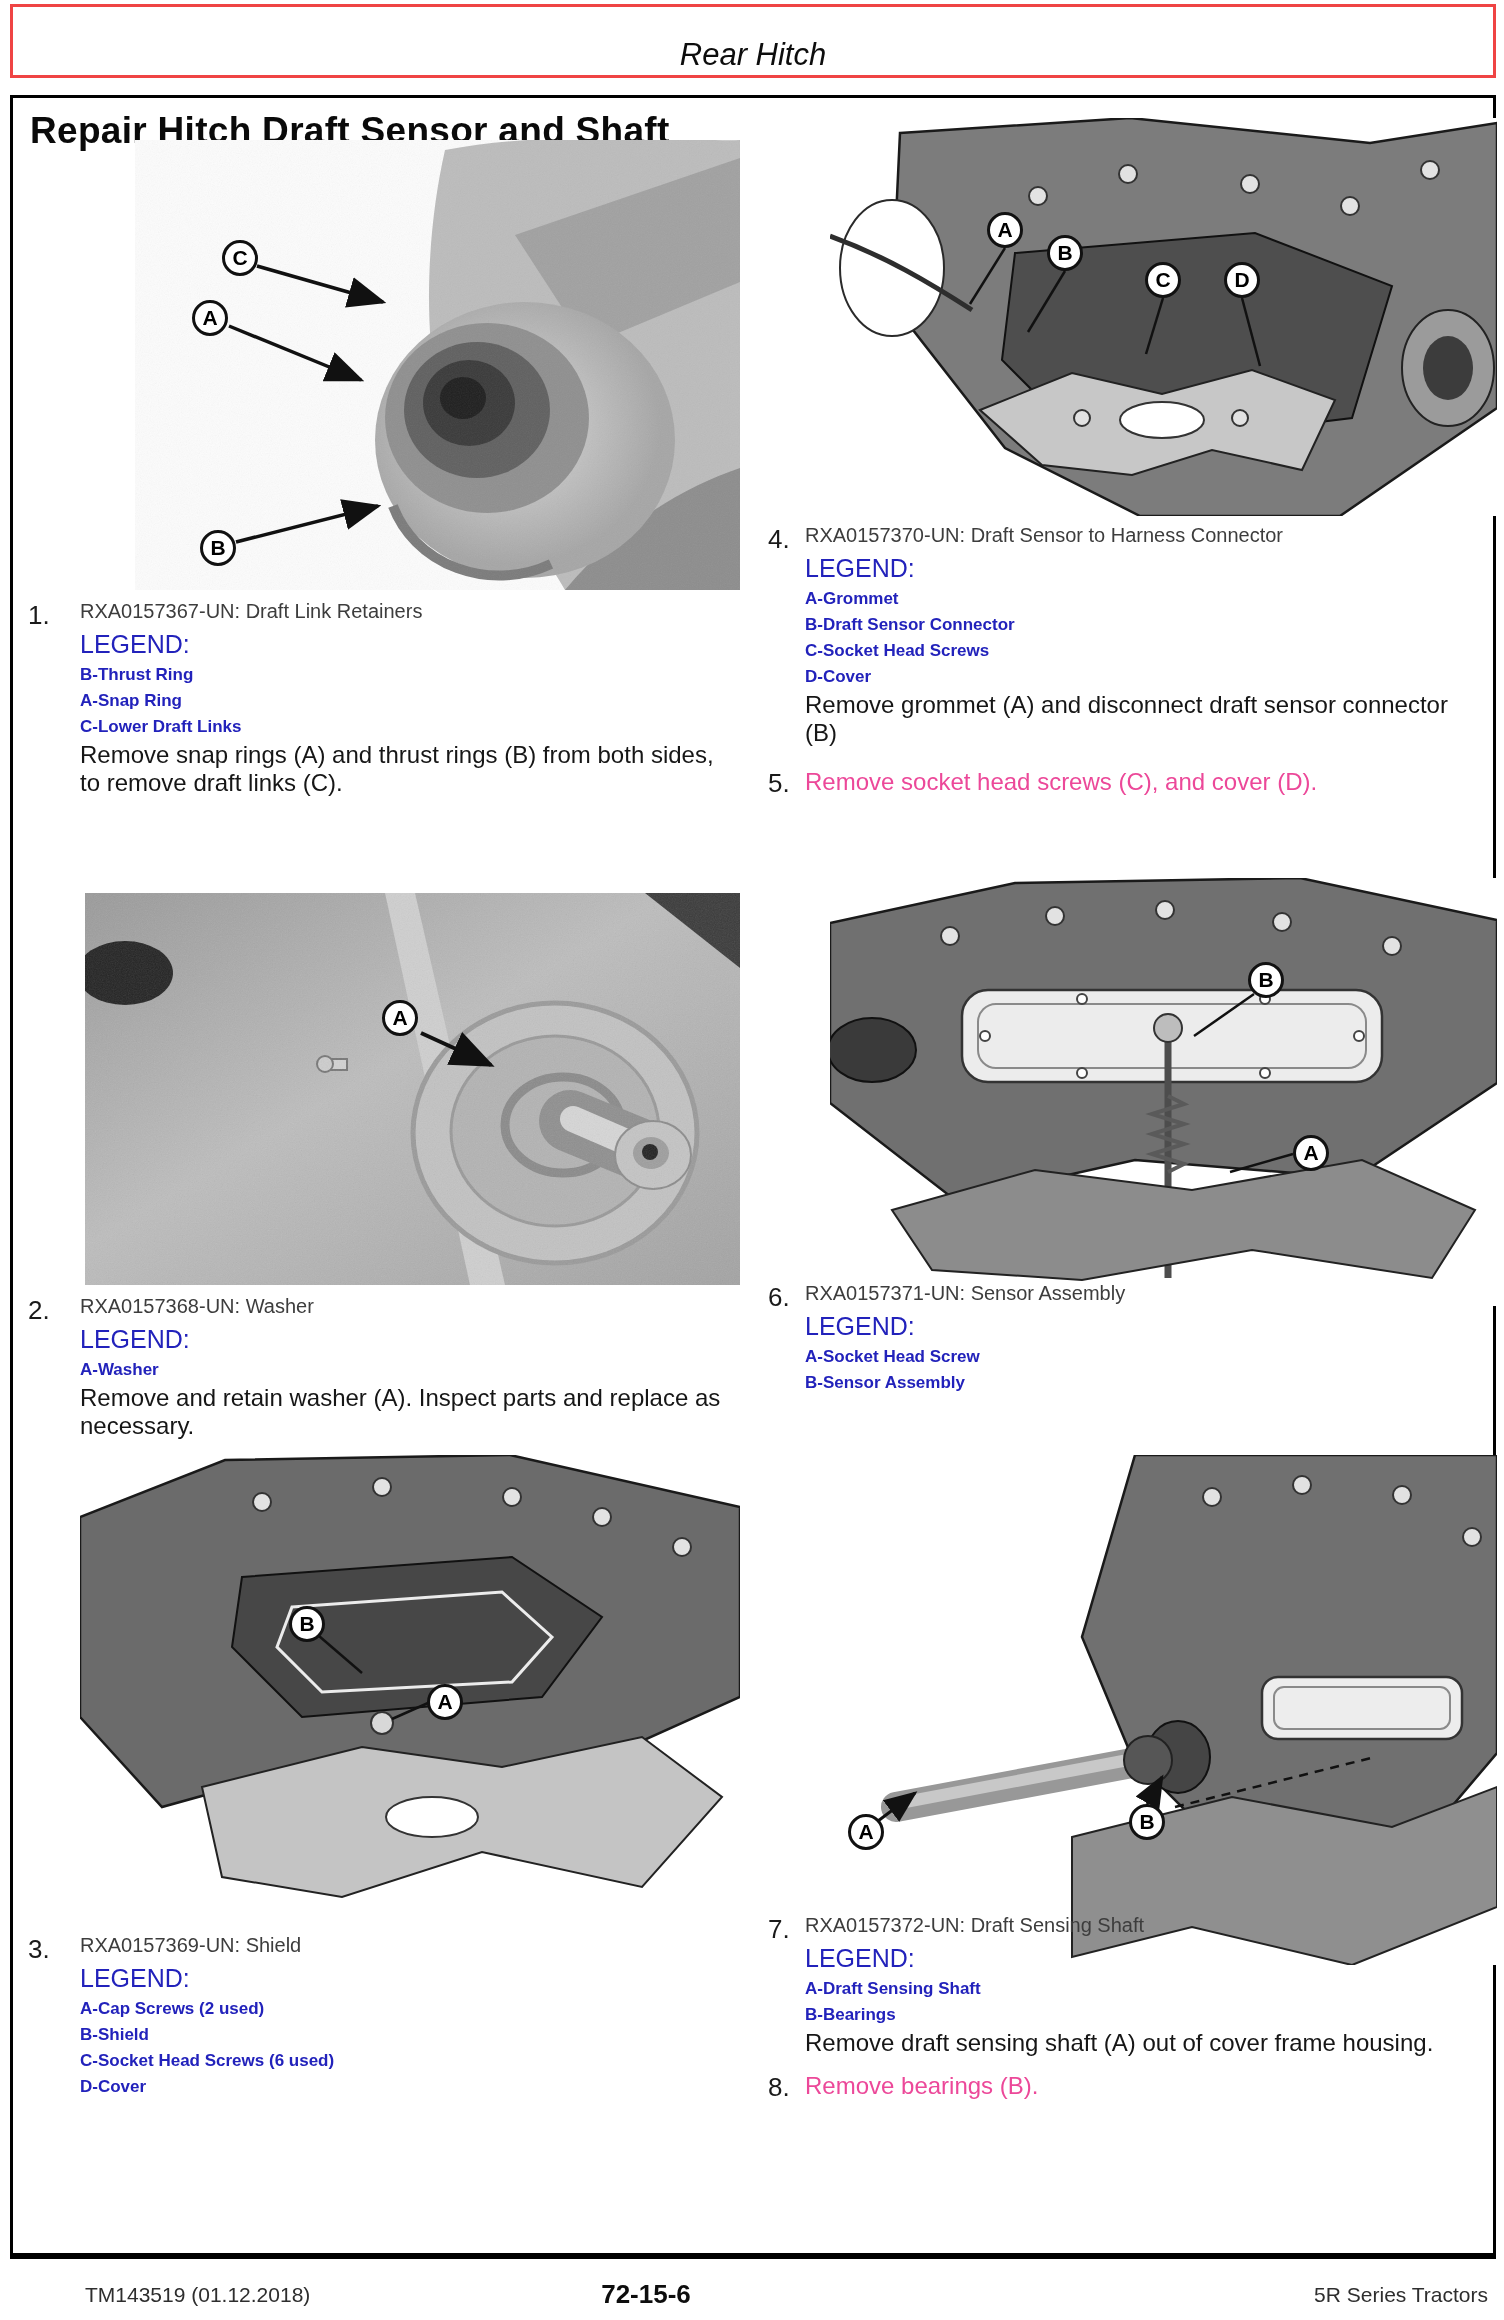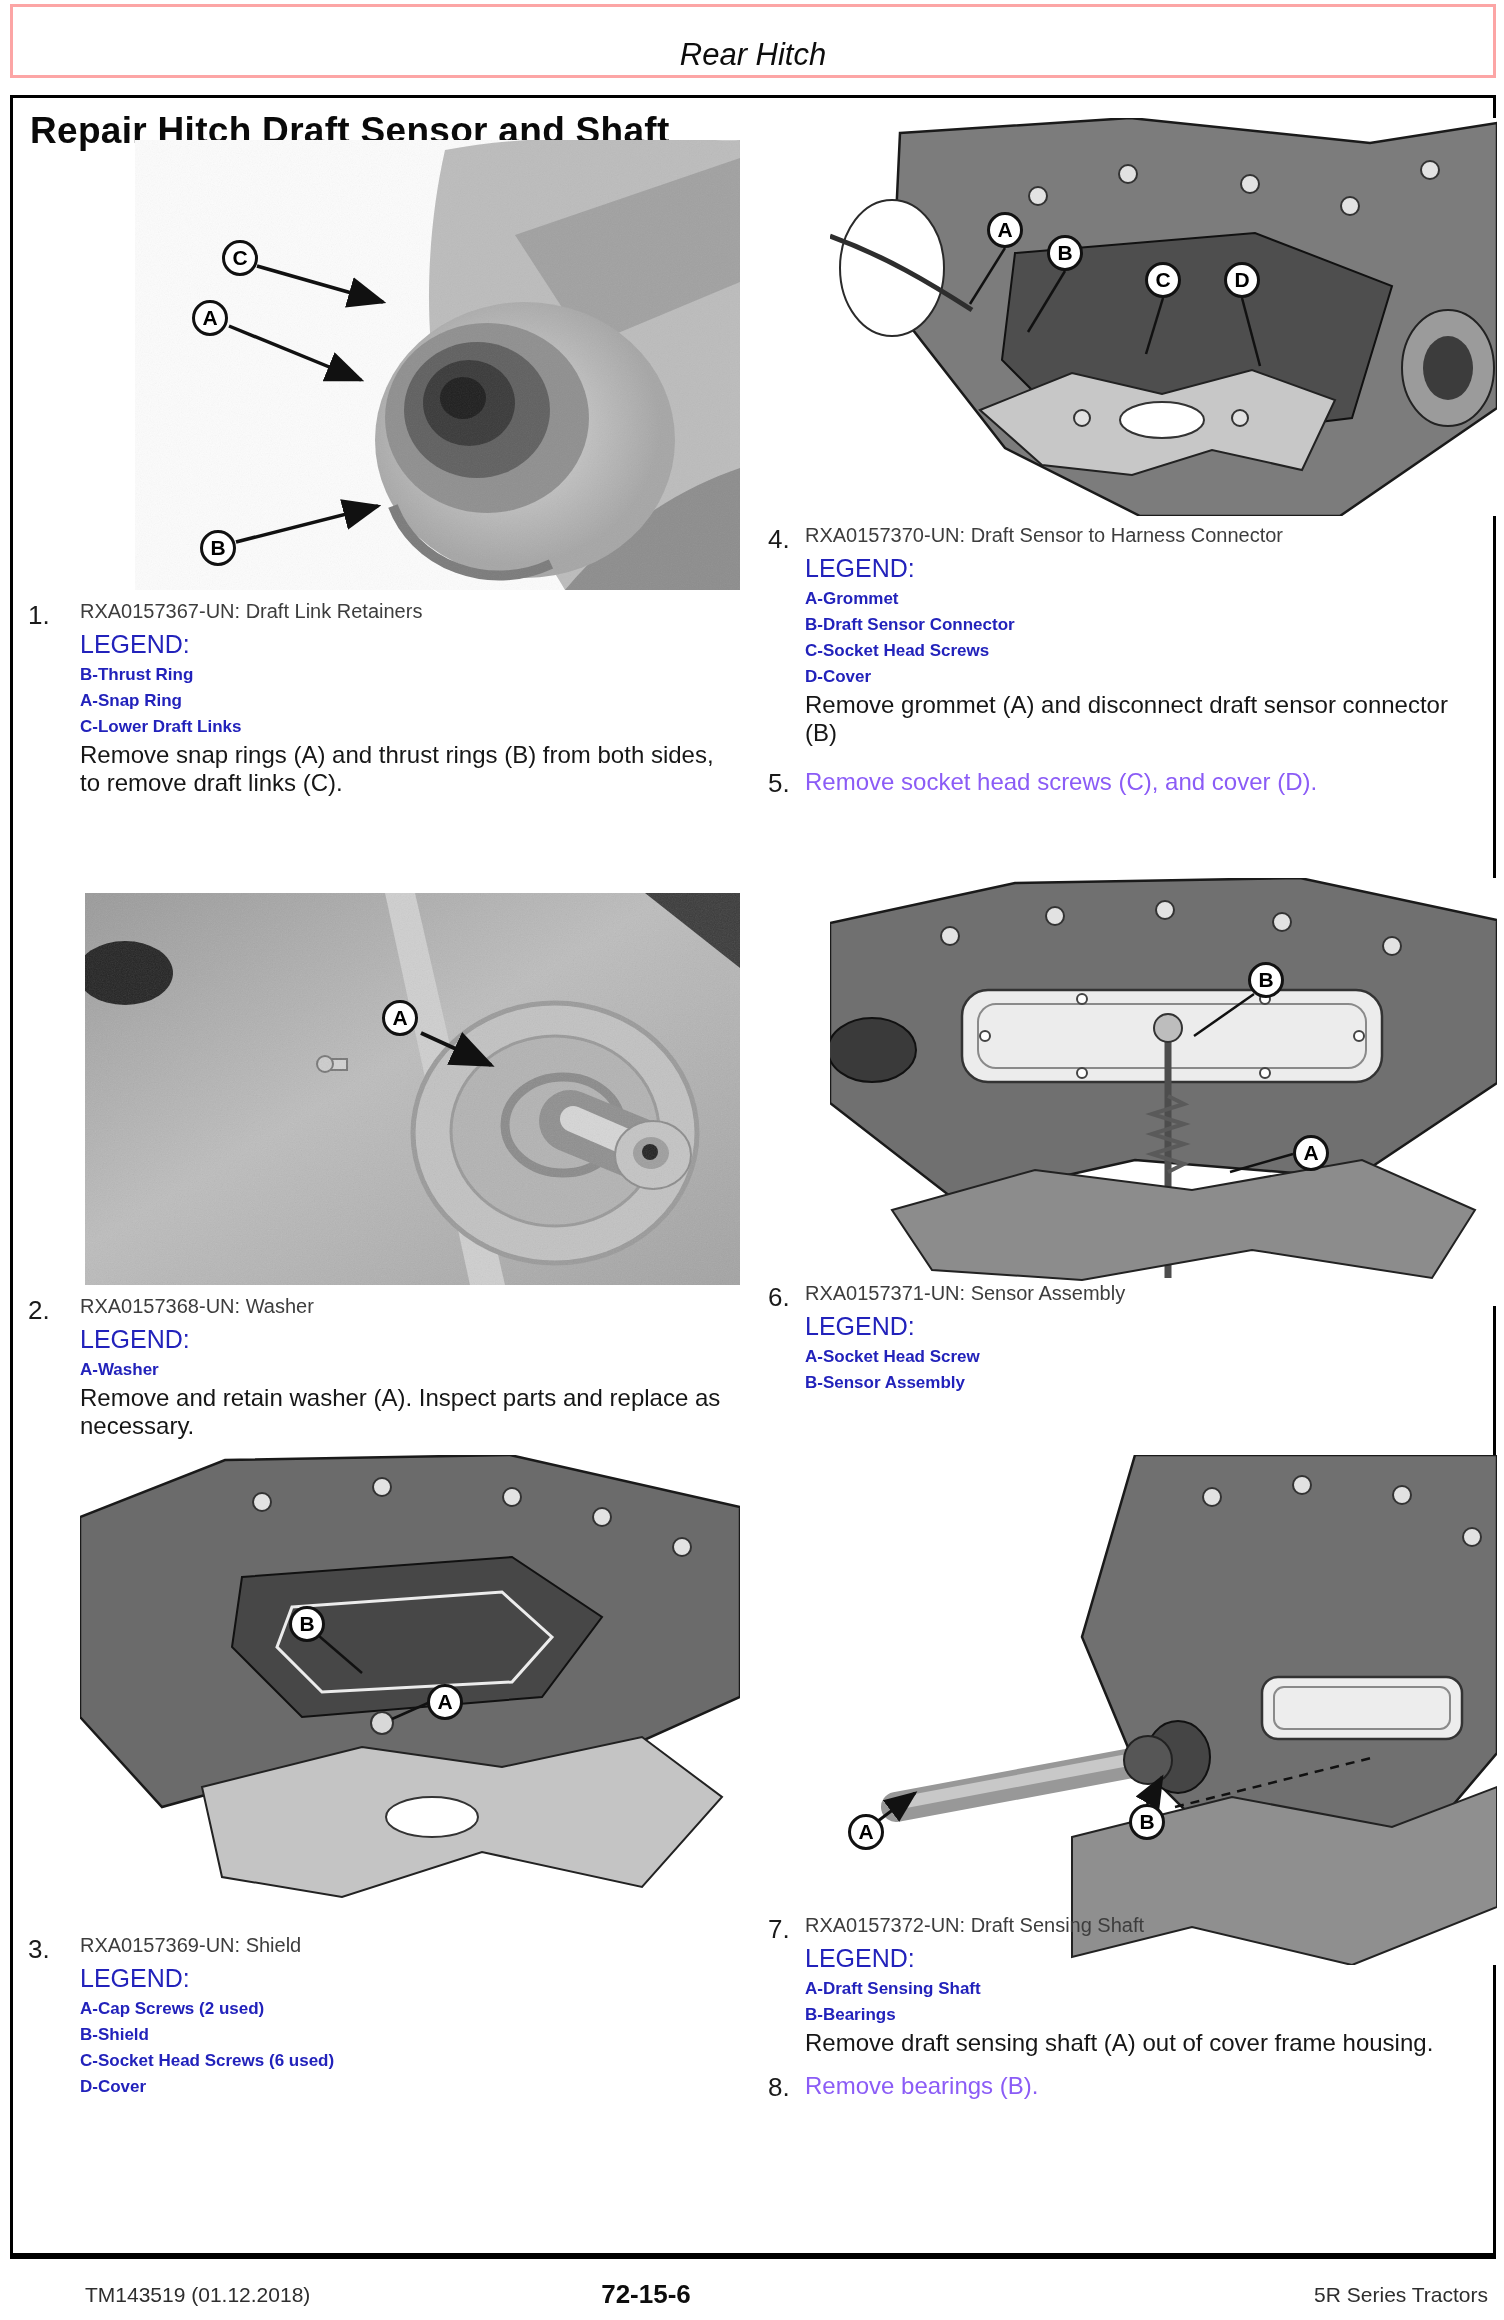--- a/index.html
+++ b/index.html
@@ -1,41 +1,41 @@
 <!DOCTYPE html>
 <html style="--legend-blue: #2222bb;"><head>
 <meta charset="utf-8">
 <style>
   * { margin:0; padding:0; box-sizing:border-box; }
   :root { --legend-blue:#2222bb; }
   body { background:#e9e9e9; font-family:"Liberation Sans", sans-serif; }
   .page { position:relative; width:1504px; height:2320px; background:#fff; margin:0 auto; overflow:hidden; color:#111; }
 
-  .header-box { position:absolute; left:10px; top:4px; width:1486px; height:74px; border:3px solid #fca5a5;
+  .header-box { position:absolute; left:10px; top:4px; width:1486px; height:74px; border:3px solid #ef4444;
                 display:flex; align-items:flex-end; justify-content:center; }
   .header-title { font-style:italic; font-size:31px; color:#0d0d0d; padding-bottom:2px; }
 
   .main-box { position:absolute; left:10px; top:95px; width:1486px; height:2164px; border:3px solid #000; border-bottom-width:6px; }
   .page-title { position:absolute; left:30px; top:110px; font-size:37px; font-weight:bold; letter-spacing:0.3px; color:#0a0a0a; }
 
   .figure { position:absolute; }
   .figure svg { display:block; width:100%; height:100%; }
   .callout { position:absolute; width:36px; height:36px; background:#fff; border:3px solid #111; border-radius:50%;
              display:flex; align-items:center; justify-content:center; font-size:21px; font-weight:bold; color:#000; z-index:2; }
 
   .step { position:absolute; display:flex; }
   .step-num { font-size:26px; color:#1a1a1a; flex:0 0 auto; }
   .col-l .step-num { width:52px; }
   .col-r .step-num { width:37px; }
   .step-content { flex:1; min-width:0; }
   .fig-caption { font-size:20px; color:#3d3d3d; margin-bottom:7px; white-space:nowrap; }
   .legend-title { font-size:25px; color:var(--legend-blue); margin-bottom:3px; }
   .legend-item { font-size:17px; font-weight:bold; color:var(--legend-blue); line-height:26px; }
   .step-body { font-size:24px; color:#161616; line-height:28px; margin-top:1px; white-space:pre; }
-  .step-body-only { font-size:24px; color:#8b5cf6; line-height:28px; white-space:pre; }
+  .step-body-only { font-size:24px; color:#ec4899; line-height:28px; white-space:pre; }
 
   .footer-left  { position:absolute; left:85px;  top:2283px; font-size:21px; color:#2e2e2e; }
   .footer-center{ position:absolute; left:0; width:1292px; top:2279px; text-align:center; font-size:26px; font-weight:bold; color:#0d0d0d; }
   .footer-right { position:absolute; right:16px; top:2283px; font-size:21px; color:#2e2e2e; }
 </style>
 </head>
 <body>
 
 <div class="page">
 

